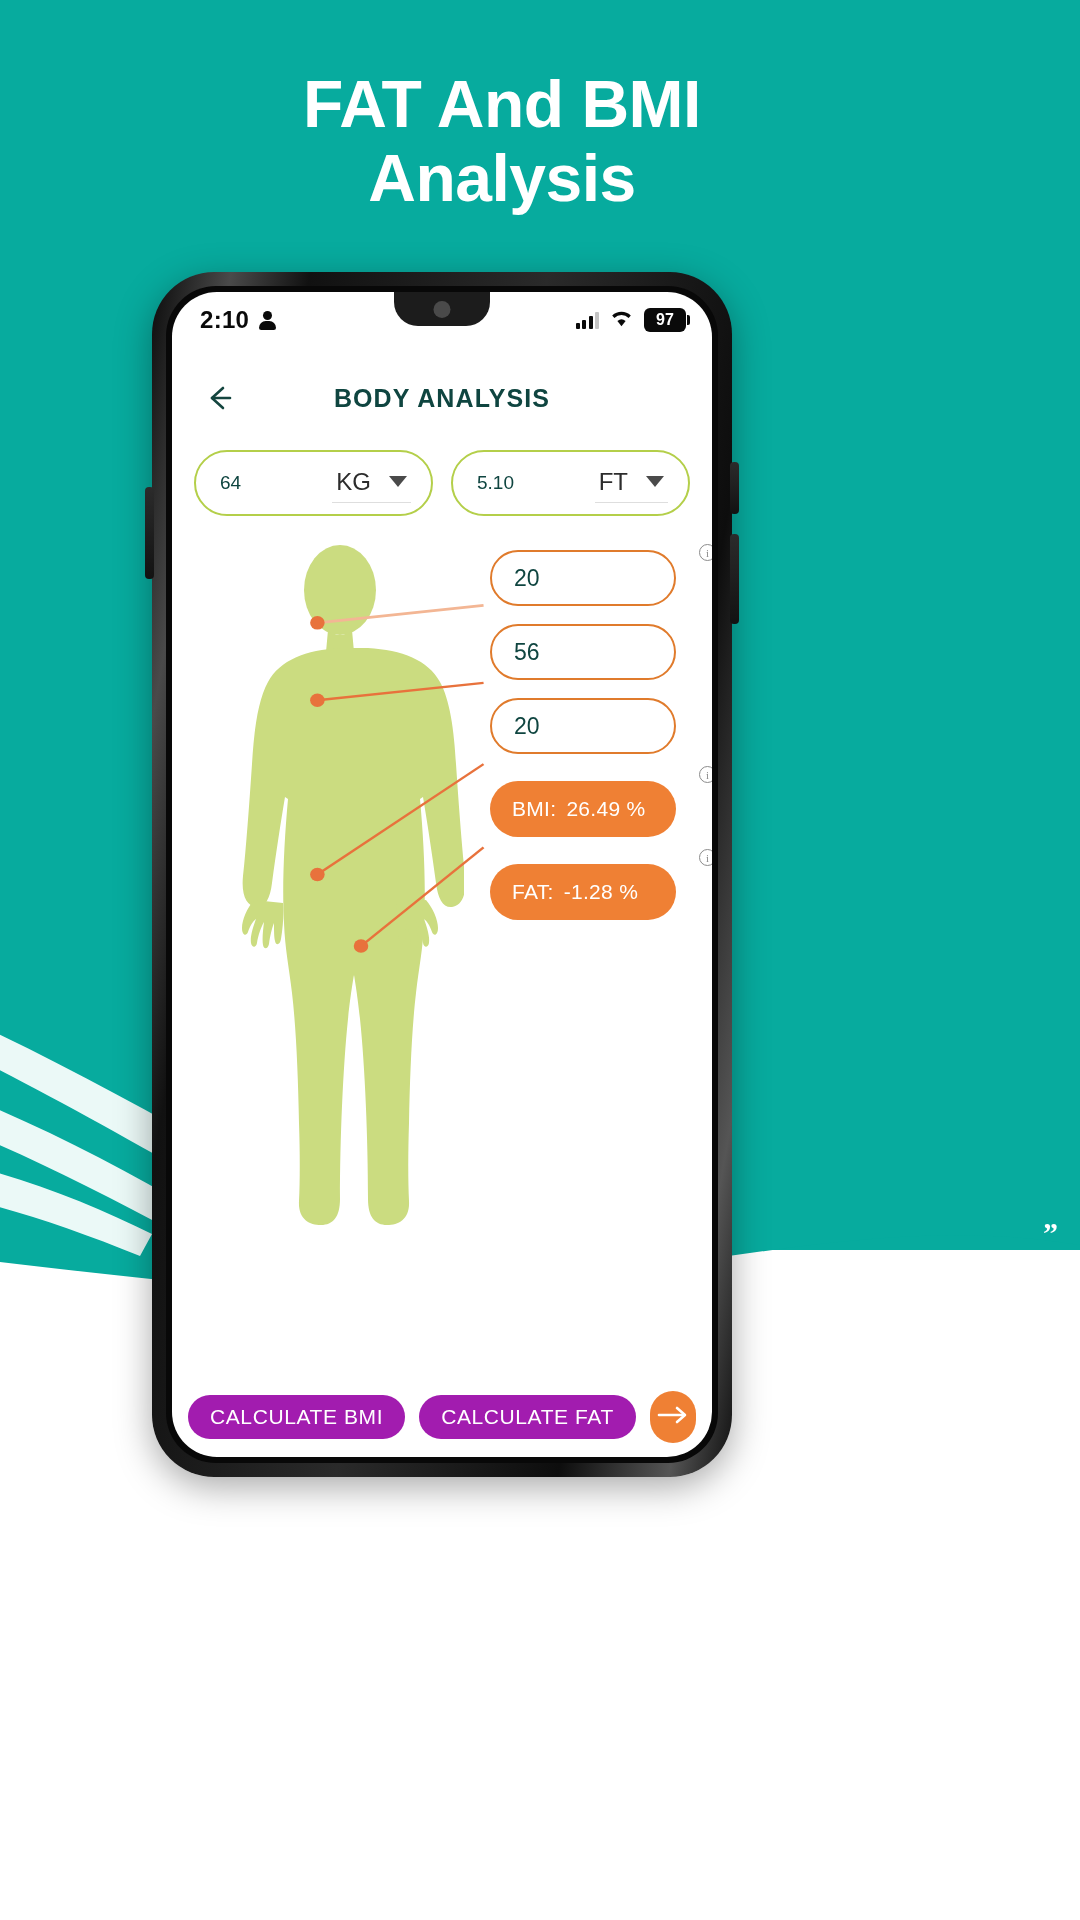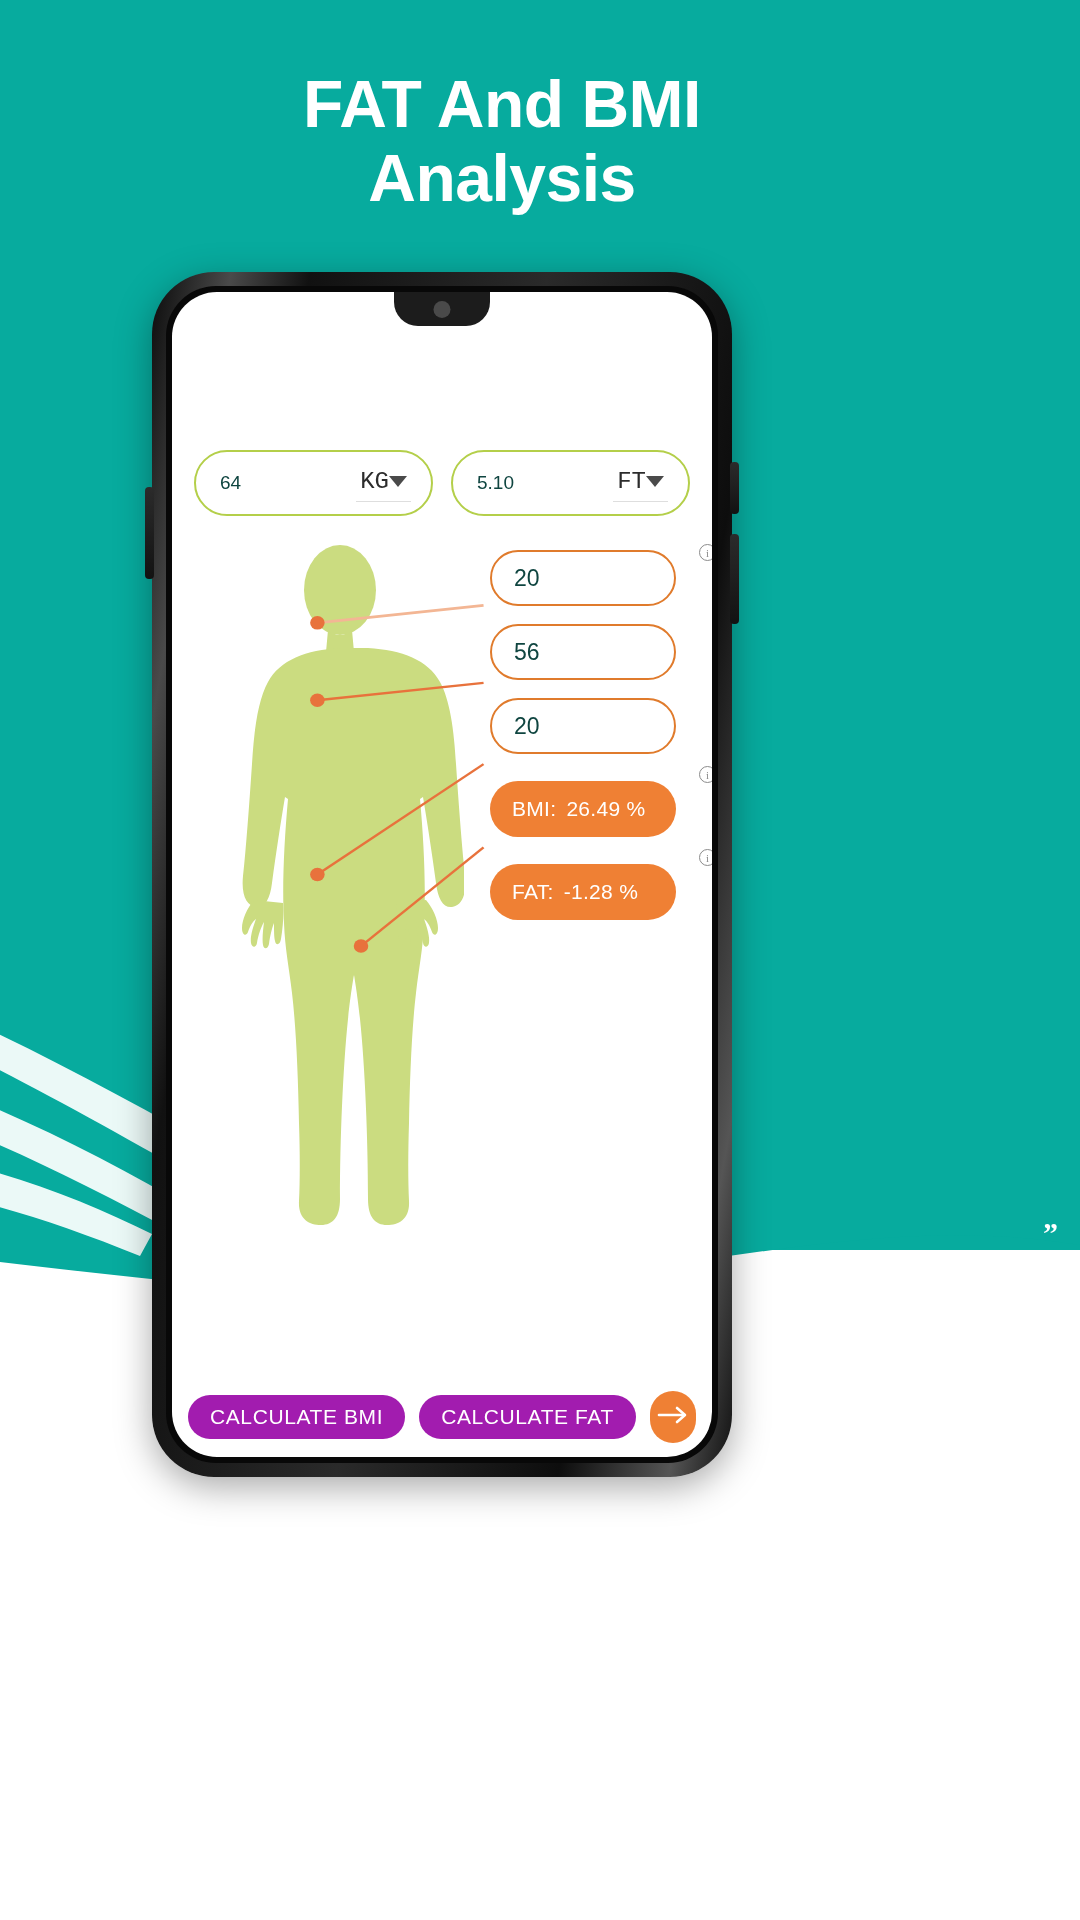--- a/index.html
+++ b/index.html
@@ -132,25 +132,24 @@
     border:2px solid #b4cf4a;
     border-radius:36px;
     display:flex; align-items:center;
     padding:0 20px 0 24px;
   }
   .unit-value {
     font-size:19px; color:#0f4540; flex:0 0 auto;
   }
   .unit-select {
     margin-left:auto;
-    display:flex; align-items:center; 
+    display:flex; align-items:center; gap:18px;
     border-bottom:1.5px solid #dedede;
     padding:4px 4px 6px 4px;
     cursor:pointer;
-    font-family:Liberation Mono, monospace;
   }
   .unit-select-label { font-size:24px; color:#2c2c2c; }
   .caret { width:0; height:0; border-left:9px solid transparent; border-right:9px solid transparent; border-top:11px solid #4a4a4a; }
 
   
   #body-area { position:absolute; left:0; top:236px; width:100%; bottom:0; }
   #body-svg { position:absolute; left:44px; top:16px; width:248px; height:880px; }
 
   #measure-col {
     position:absolute; right:16px; top:22px;
@@ -253,21 +252,51 @@
   <div class="side-btn" id="btn-right-1"></div>
   <div class="side-btn" id="btn-right-2"></div>
 
   <div id="phone-inner-ring">
     <div id="screen">
 
       <div id="notch">
         <div id="notch-camera"></div>
       </div>
 
-
+      <div id="status-bar">
+        <div id="status-left">
+          <span id="status-time">2:10</span>
+          <span class="person-glyph"></span>
+        </div>
+        <div id="status-right">
+          <span class="signal-bars">
+            <i></i>
+              <i></i>
+              <i></i>
+              <i></i>
+          </span>
+          <span>
+            <svg width="23" height="18" viewBox="0 0 23 18">
+              <path d="M11.5 17.2 L7.4 11.9 A6.6 6.6 0 0 1 15.6 11.9 Z" fill="#0a0a0a"></path>
+              <path d="M2.2 6.4 A13.6 13.6 0 0 1 20.8 6.4 L18.6 8.9 A10.3 10.3 0 0 0 4.4 8.9 Z" fill="#0a0a0a"></path>
+            </svg>
+          </span>
+          <span class="battery-pill">97</span>
+        </div>
+      </div>
+
+      <div id="app-bar">
+        <div id="back-arrow">
+          <svg width="34" height="34" viewBox="0 0 34 34">
+            <path d="M21 7 L10 17 L21 27" fill="none" stroke="#14453f" stroke-width="2.6" stroke-linecap="round" stroke-linejoin="round"></path>
+            <line x1="10" y1="17" x2="28" y2="17" stroke="#14453f" stroke-width="2.6" stroke-linecap="round"></line>
+          </svg>
+        </div>
+        <div id="app-title">BODY ANALYSIS</div>
+      </div>
 
       <div id="unit-row">
         <div class="unit-field">
           <span class="unit-value">64</span>
           <span class="unit-select">
             <span class="unit-select-label">KG</span>
             <span class="caret"></span>
           </span>
         </div>
         <div class="unit-field">

